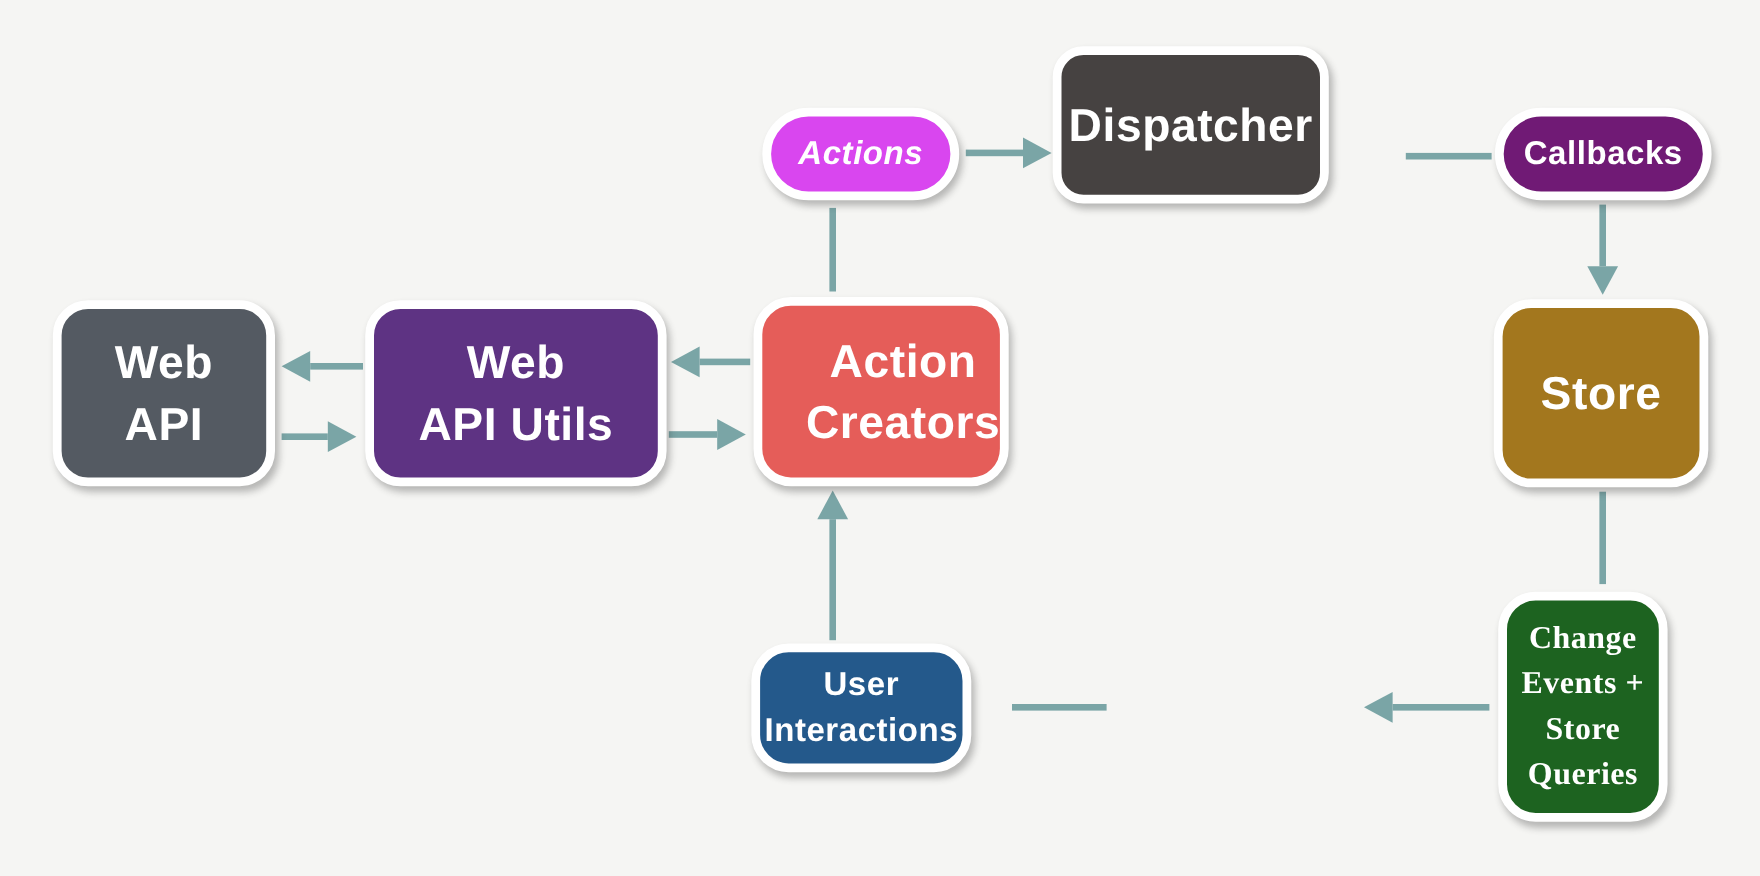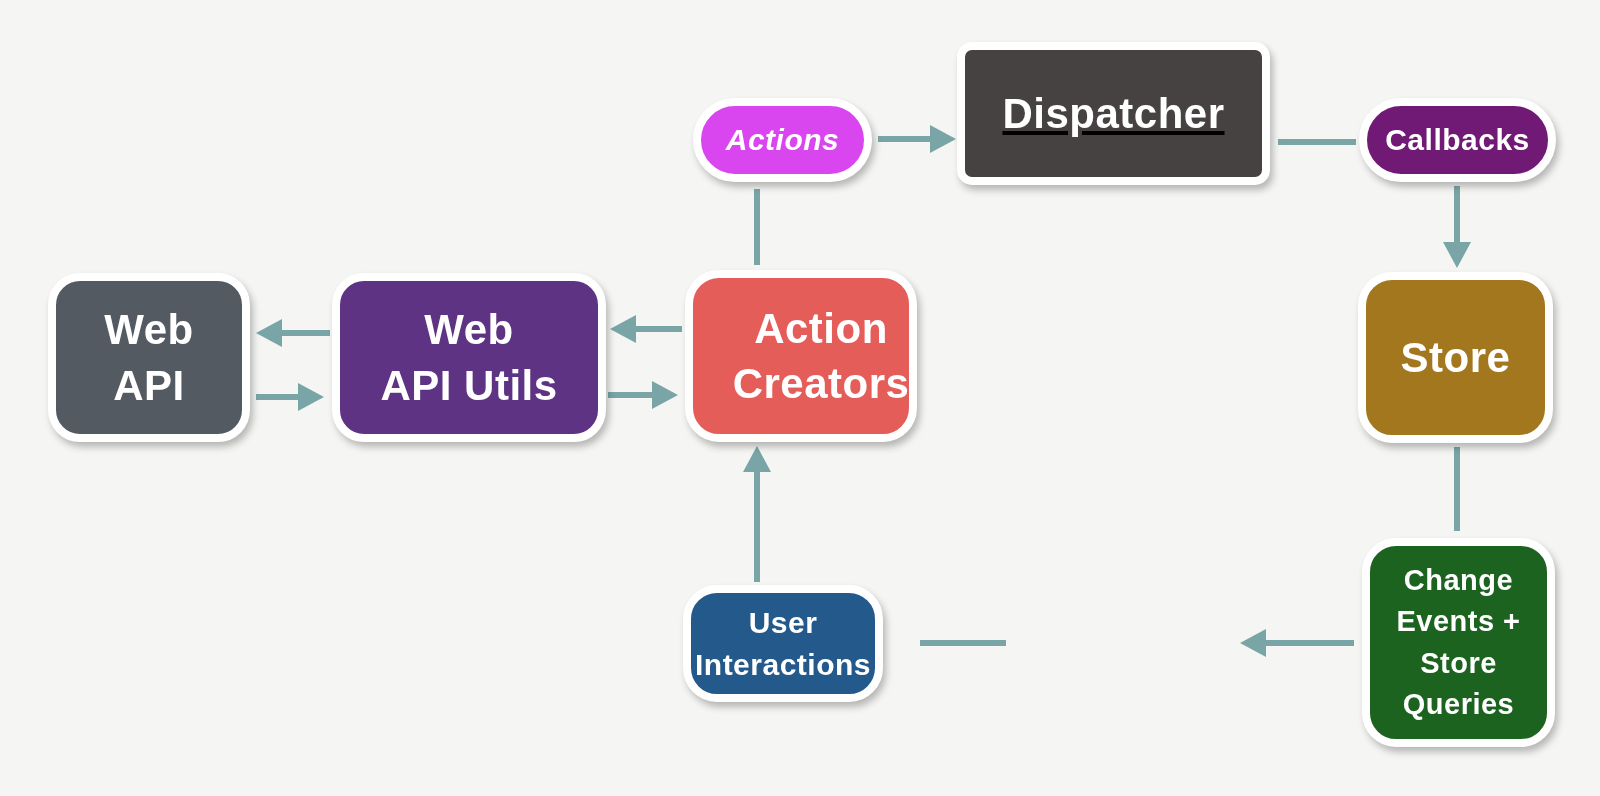--- a/index.html
+++ b/index.html
@@ -27,24 +27,24 @@
     white-space: pre-line;
     letter-spacing: 0.5px;
   }
   .lg .label { font-size: 42px; line-height: 1.32; }
   .sm .label { font-size: 30px; line-height: 1.38; }
 
   .n-webapi           { left:  48px; top: 273px; width: 202px; height: 169px; border-radius: 32px; }
   .n-webapiutils      { left: 332px; top: 273px; width: 274px; height: 169px; border-radius: 32px; }
   .n-actioncreators   { left: 685px; top: 270px; width: 232px; height: 172px; border-radius: 34px; padding-left: 40px; }
   .n-actions          { left: 693px; top:  98px; width: 179px; height:  84px; border-radius: 42px; }
-  .n-dispatcher       { left: 957px; top:  42px; width: 313px; height: 143px; border-radius: 15px; text-decoration: underline; }
+  .n-dispatcher       { left: 957px; top:  42px; width: 251px; height: 143px; border-radius: 28px; }
   .n-callbacks        { left:1359px; top:  98px; width: 197px; height:  84px; border-radius: 42px; }
   .n-store            { left:1358px; top: 272px; width: 195px; height: 171px; border-radius: 34px; }
-  .n-changeevents     { left:1362px; top: 538px; width: 193px; height: 209px; border-radius: 34px; }
+  .n-changeevents     { left:1362px; top: 538px; width: 154px; height: 209px; border-radius: 34px; font-family: Liberation Serif, serif; }
   .n-changeevents .label { font-size: 29px; line-height: 1.42; }
   .n-reactviews       { left:1005px; top: 543px; width: 227px; height: 209px; border-radius: 34px; }
   .n-userinteractions { left: 683px; top: 585px; width: 200px; height: 117px; border-radius: 34px; }
 
   
   .e { position: absolute; background: var(--c-arrow, #7AA5A6); z-index: 1; }
   .eh { height: 6px; }
   .ev { width: 6px; }
 
   .e1  { left:  878px; top: 136px; width:  52px; }

